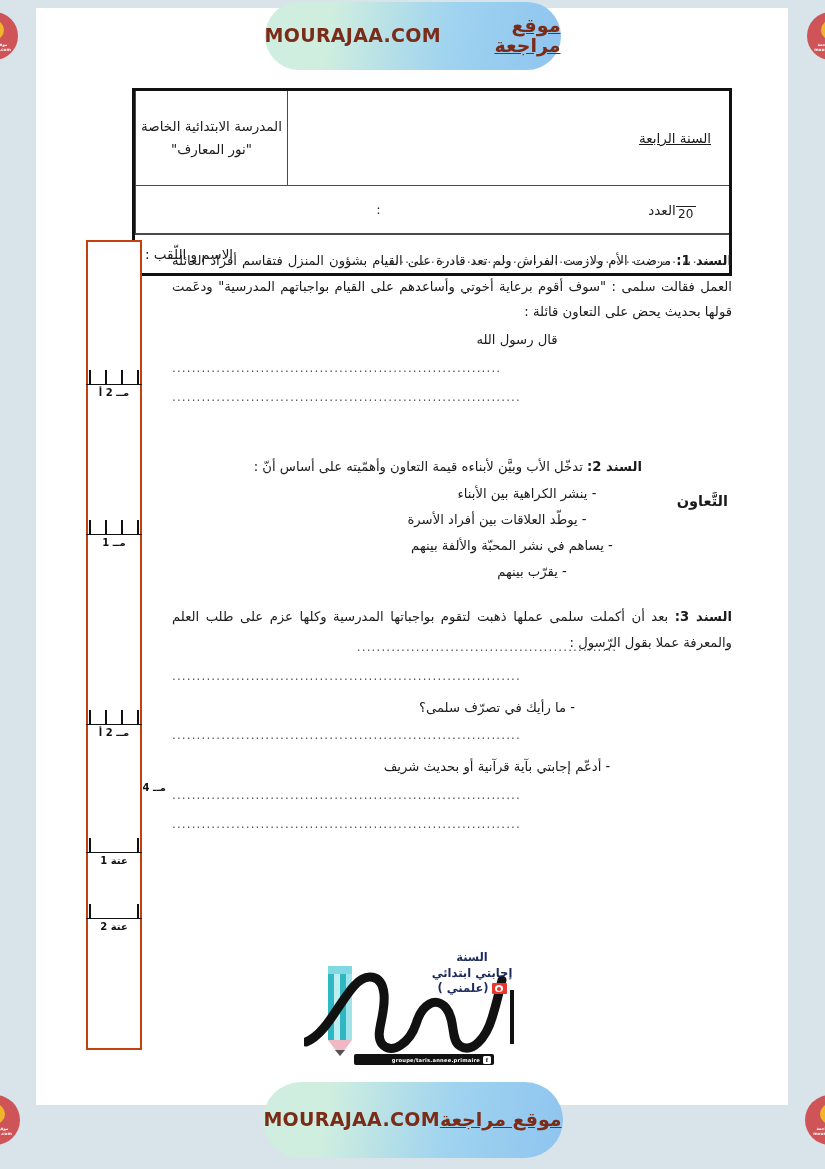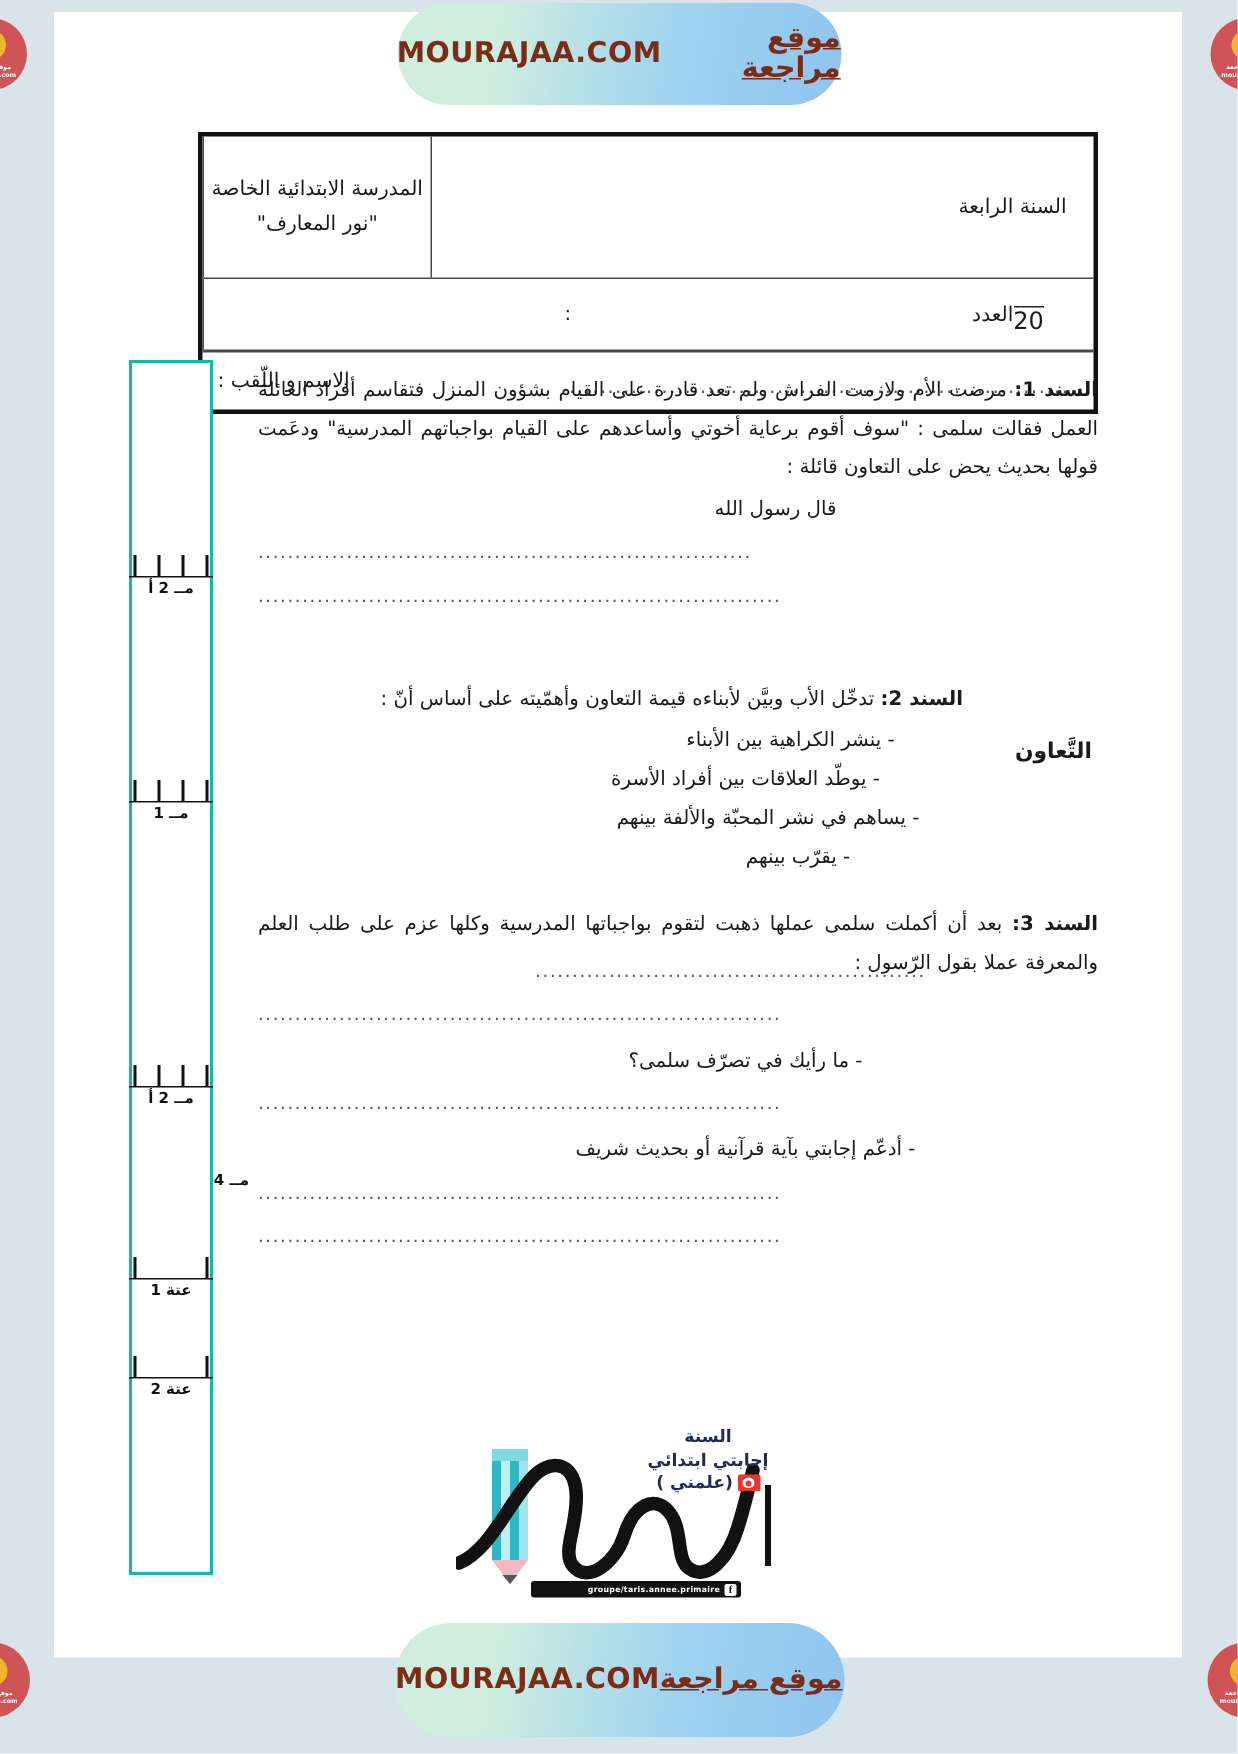--- a/index.html
+++ b/index.html
@@ -80,21 +80,21 @@
     display:flex;align-items:center;justify-content:center;
     font-size:13.5px;color:#1a1a1a;
   }
   .c-school{
     width:152px;border-right:0;border-left:1px solid #4a4a4a;
     flex-direction:column;justify-content:center;gap:9px;
     height:94px;
   }
   .c-school div{line-height:1;}
   .c-mid{flex:1;border-left:1px solid #4a4a4a;}
-  .c-year{width:108px;}
+  .c-year{width:108px;text-decoration:underline;}
   .c-num{width:108px;}
   .hdr-name{
     border-top:2px solid #4a4a4a;
     height:40px;box-sizing:border-box;
     display:flex;align-items:center;
     padding:0 10px;
     font-size:13.5px;color:#1a1a1a;
     direction:rtl;
   }
   .hdr-name .dots{
@@ -104,21 +104,21 @@
     transform:translateY(4px);
   }
   .colon{font-size:13px;}
   .mark-frac{
     display:inline-flex;flex-direction:column;align-items:center;
     line-height:1;margin-right:6px;transform:translateY(3px);
   }
   .mark-frac .bar{
     display:block;width:20px;border-top:1px solid #222;margin:1px 0 1px 0;
   }
-  .mark-frac .den{font-size:16px;}
+  .mark-frac .den{font-size:12px;}
 
   
   .content{
     position:absolute;right:56px;top:240px;
     width:560px;
     direction:rtl;
     font-size:13.2px;color:#1a1a1a;
     line-height:1.95;
   }
   .para{margin:0 0 2px 0;text-align:justify;}
@@ -140,21 +140,21 @@
     margin-top:-46px;margin-right:4px;
   }
   .q-line{text-align:center;margin:2px 0;}
   .q-line.ind1{padding-left:130px;}
   .q-line.ind2{padding-left:90px;}
 
   
   .grade{
     position:absolute;left:50px;top:232px;
     width:56px;height:810px;
-    border:2px solid #14b8a6;
+    border:2px solid #c2410c;
     background:#fff;
     box-sizing:border-box;
   }
   .tick{
     position:absolute;left:-2px;width:56px;
     box-sizing:border-box;
   }
   .tick .bars{
     display:flex;justify-content:space-between;align-items:flex-end;
     height:14px;border-bottom:1.6px solid #111;padding:0 3px;

